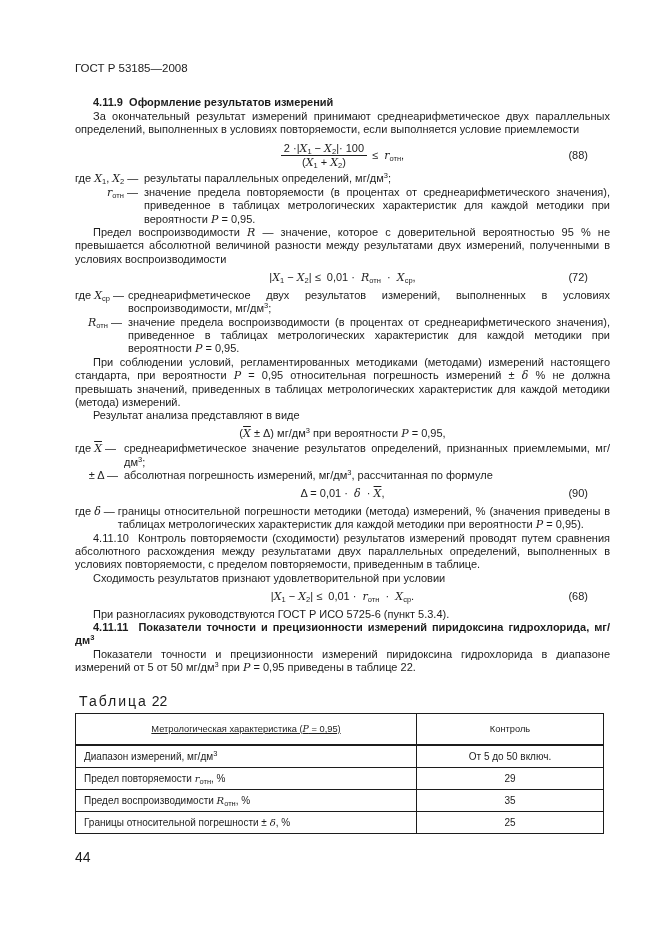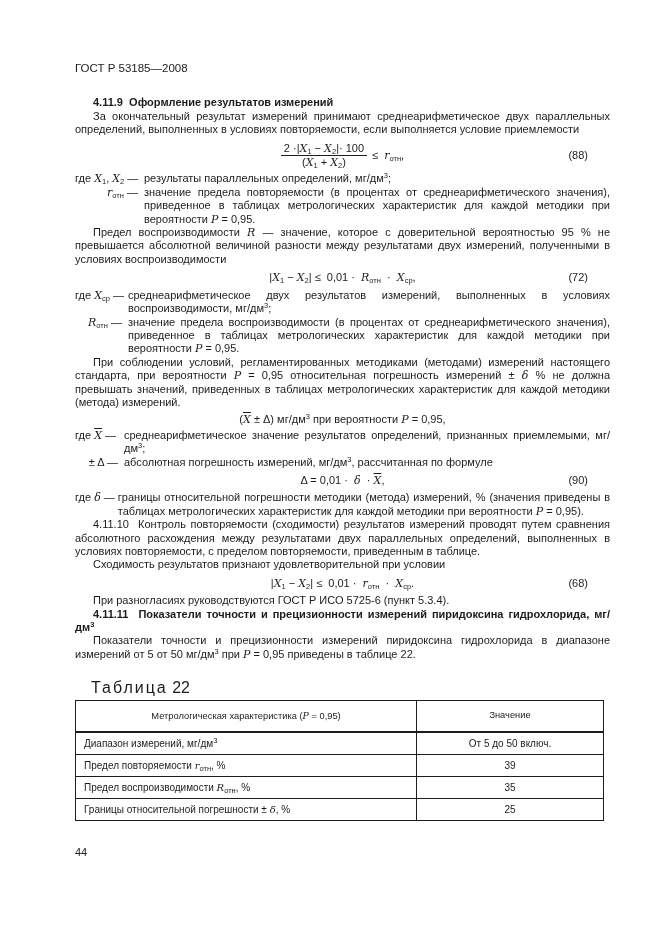--- a/index.html
+++ b/index.html
@@ -35,30 +35,30 @@
   .wt{flex:0 0 auto;white-space:nowrap;}
   .wt1{min-width:66px;}
   .wt1r{min-width:66px;text-align:right;padding-right:3px;box-sizing:border-box;}
   .wt2{min-width:50px;}
   .wt2r{min-width:50px;text-align:right;padding-right:3px;box-sizing:border-box;}
   .wt3{min-width:46px;}
   .wt3r{min-width:46px;text-align:right;padding-right:3px;box-sizing:border-box;}
   .wt4{min-width:37px;}
   .wd{flex:1;text-align:justify;margin-left:3px;}
   
-  .tbl-caption{margin:20px 0 5px 16px;font-size:16px;}
+  .tbl-caption{margin:20px 0 5px 4px;font-size:14px;}
   .tbl-caption .spaced{letter-spacing:2px;}
   table.t22{border-collapse:collapse;width:510px;table-layout:fixed;}
   table.t22 th,table.t22 td{border:1px solid #1c1c1c;font-weight:normal;}
   table.t22 th{font-size:9.3px;text-align:center;padding:8px 4px;border-bottom:2px solid #1c1c1c;}
   table.t22 td{font-size:10px;padding:4.5px 8px;line-height:12px;}
   table.t22 td.val{text-align:center;padding:2px 4px;}
-  .col1{width:332px;}
+  .col1{width:332px;text-decoration:underline;}
   .col2{width:178px;}
-  .page-number{margin-top:25px;font-size:11px;}
+  .page-number{margin-top:17px;font-size:14px;}
 </style>
 </head>
 <body>
 
 <div class="page">
 
   <div class="doc-header">ГОСТ Р 53185—2008</div>
 
   <p class="bold">4.11.9&nbsp; Оформление результатов измерений</p>
   <p>За окончательный результат измерений принимают среднеарифметическое двух параллельных определений, выполненных в условиях повторяемости, если выполняется условие приемлемости</p>
@@ -93,20 +93,21 @@
   <div class="wrow">
     <span class="wt wt2">где <i class="v">X</i><sub>ср</sub> —</span>
     <span class="wd">среднеарифметическое двух результатов измерений, выполненных в условиях воспроизводимости, мг/дм<sup>3</sup>;</span>
   </div>
   <div class="wrow">
     <span class="wt wt2r"><i class="v">R</i><sub>отн</sub> —</span>
     <span class="wd">значение предела воспроизводимости (в процентах от среднеарифметического значения), приведенное в таблицах метрологических характеристик для каждой методики при вероятности <i class="v">P</i> = 0,95.</span>
   </div>
 
   <p>При соблюдении условий, регламентированных методиками (методами) измерений настоящего стандарта, при вероятности <i class="v">P</i> = 0,95 относительная погрешность измерений ± <i class="v">δ</i> % не должна превышать значений, приведенных в таблицах метрологических характеристик для каждой методики (метода) измерений.</p>
+  <p>Результат анализа представляют в виде</p>
 
   <div class="formula" style="margin:4px 0 2px 0;">
     <span>(<i class="v ov">X</i> ± Δ) мг/дм<sup>3</sup> при вероятности <i class="v">P</i> = 0,95,</span>
   </div>
 
   <div class="wrow">
     <span class="wt wt3">где <i class="v ov">X</i> —</span>
     <span class="wd">среднеарифметическое значение результатов определений, признанных приемлемыми, мг/дм<sup>3</sup>;</span>
   </div>
   <div class="wrow">
@@ -138,31 +139,31 @@
 
   <div class="tbl-caption">
     <span class="spaced">Таблица</span>
     <span>22</span>
   </div>
 
   <table class="t22">
     <thead>
       <tr>
         <th class="col1">Метрологическая характеристика (<i class="v">P</i> = 0,95)</th>
-        <th class="col2">Значение</th>
+        <th class="col2">Контроль</th>
       </tr>
     </thead>
     <tbody>
       <tr>
         <td>Диапазон измерений, мг/дм<sup>3</sup></td>
         <td class="val">От 5 до 50 включ.</td>
       </tr>
       <tr>
         <td>Предел повторяемости <i class="v">r</i><sub>отн</sub>, %</td>
-        <td class="val">39</td>
+        <td class="val">29</td>
       </tr>
       <tr>
         <td>Предел воспроизводимости <i class="v">R</i><sub>отн</sub>, %</td>
         <td class="val">35</td>
       </tr>
       <tr>
         <td>Границы относительной погрешности ± <i class="v">δ</i>, %</td>
         <td class="val">25</td>
       </tr>
     </tbody>

